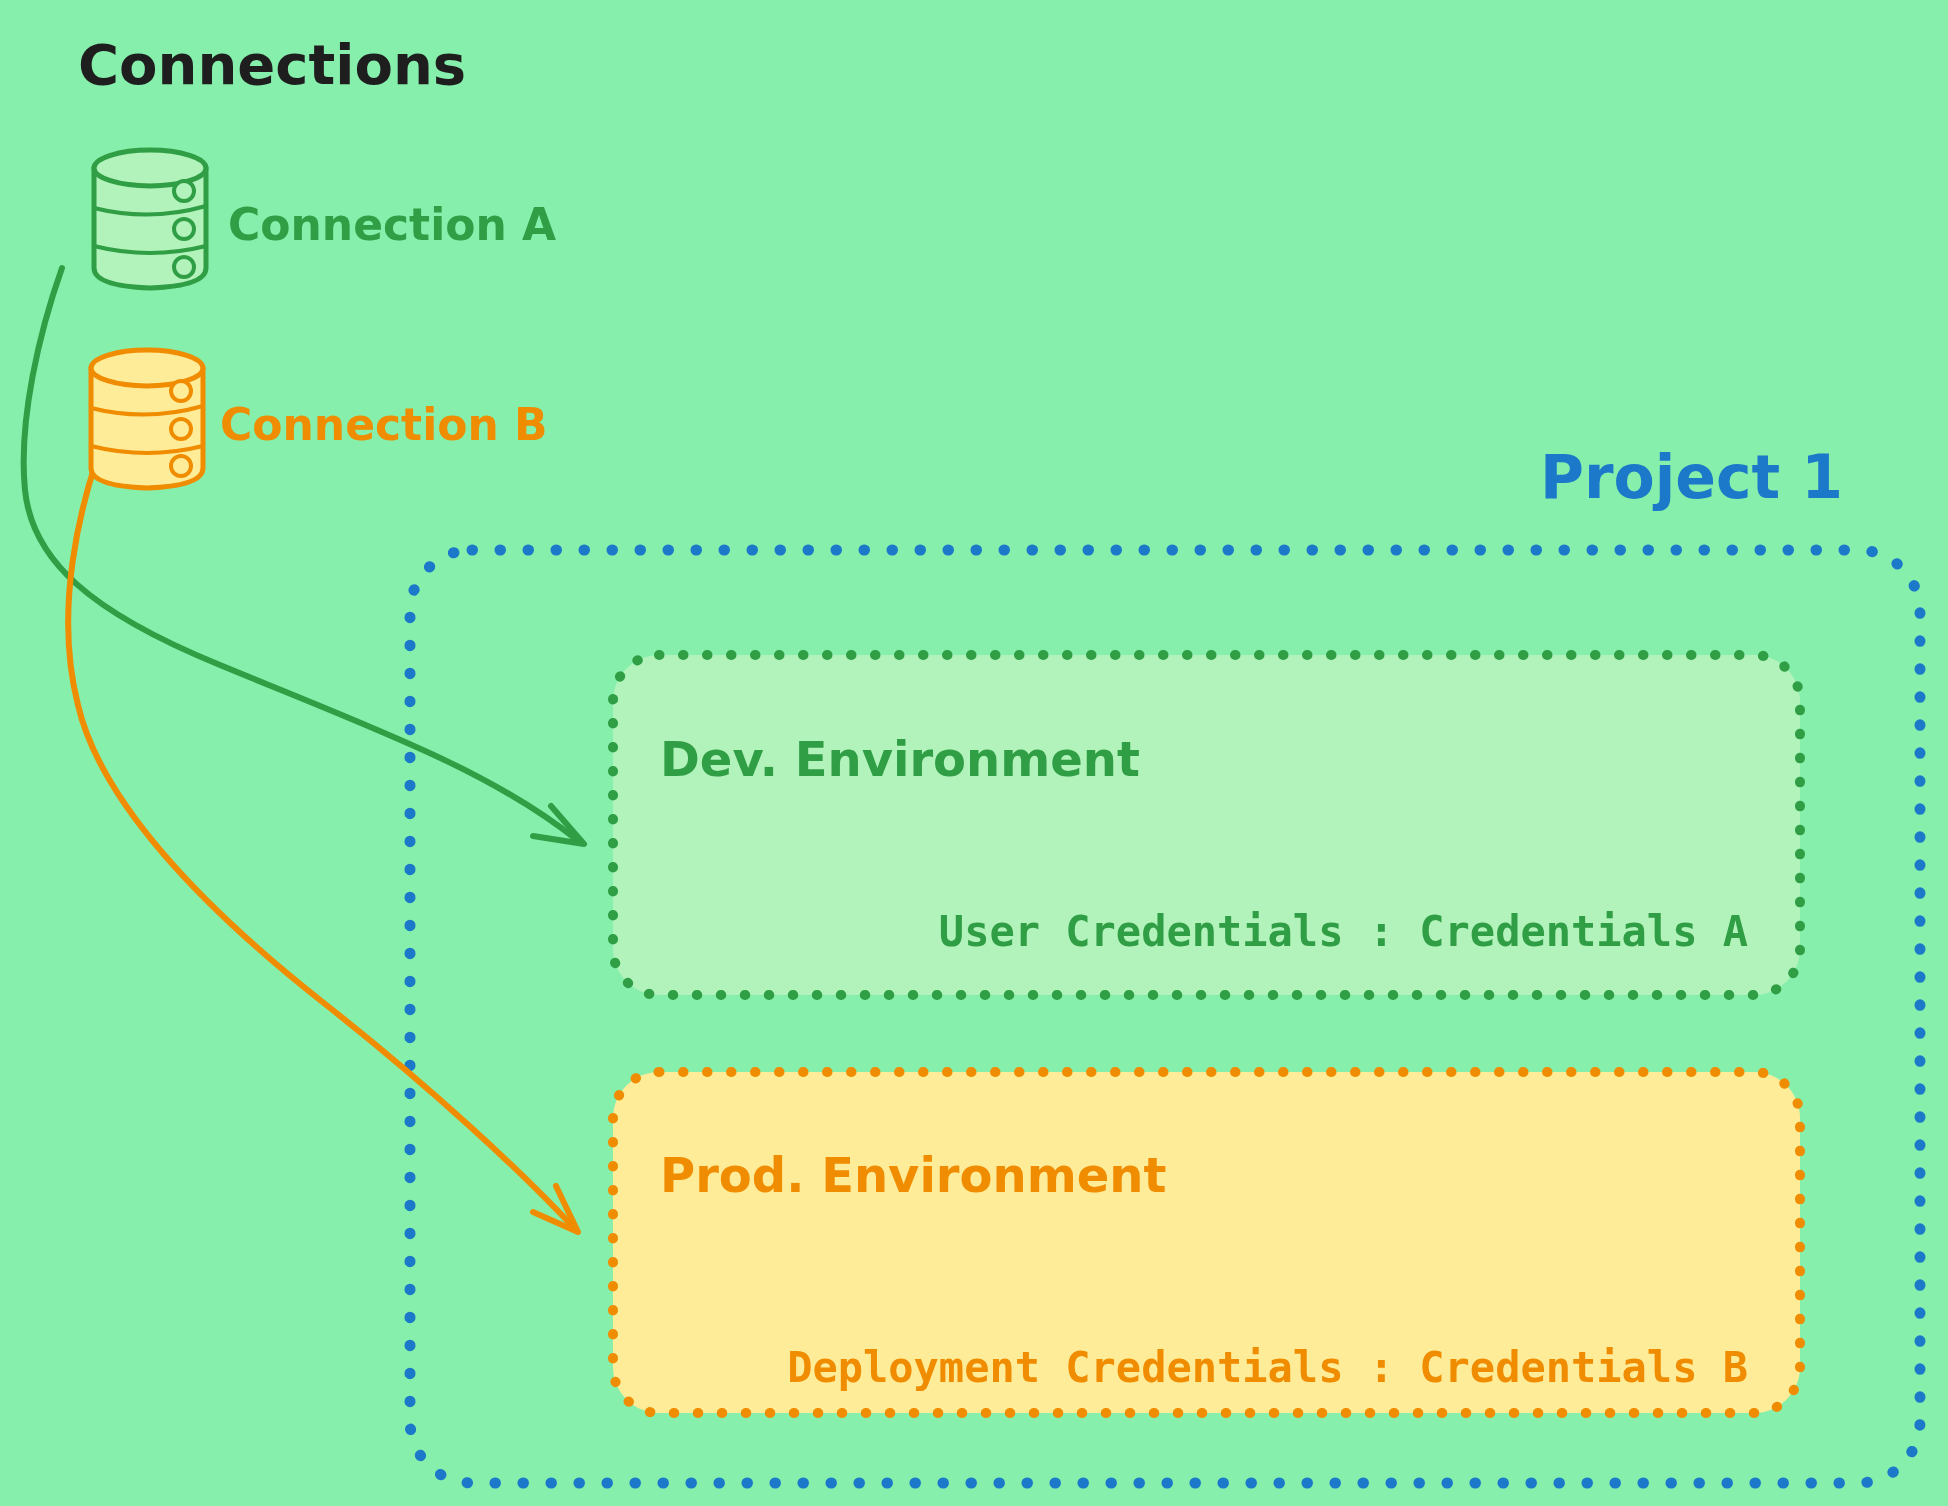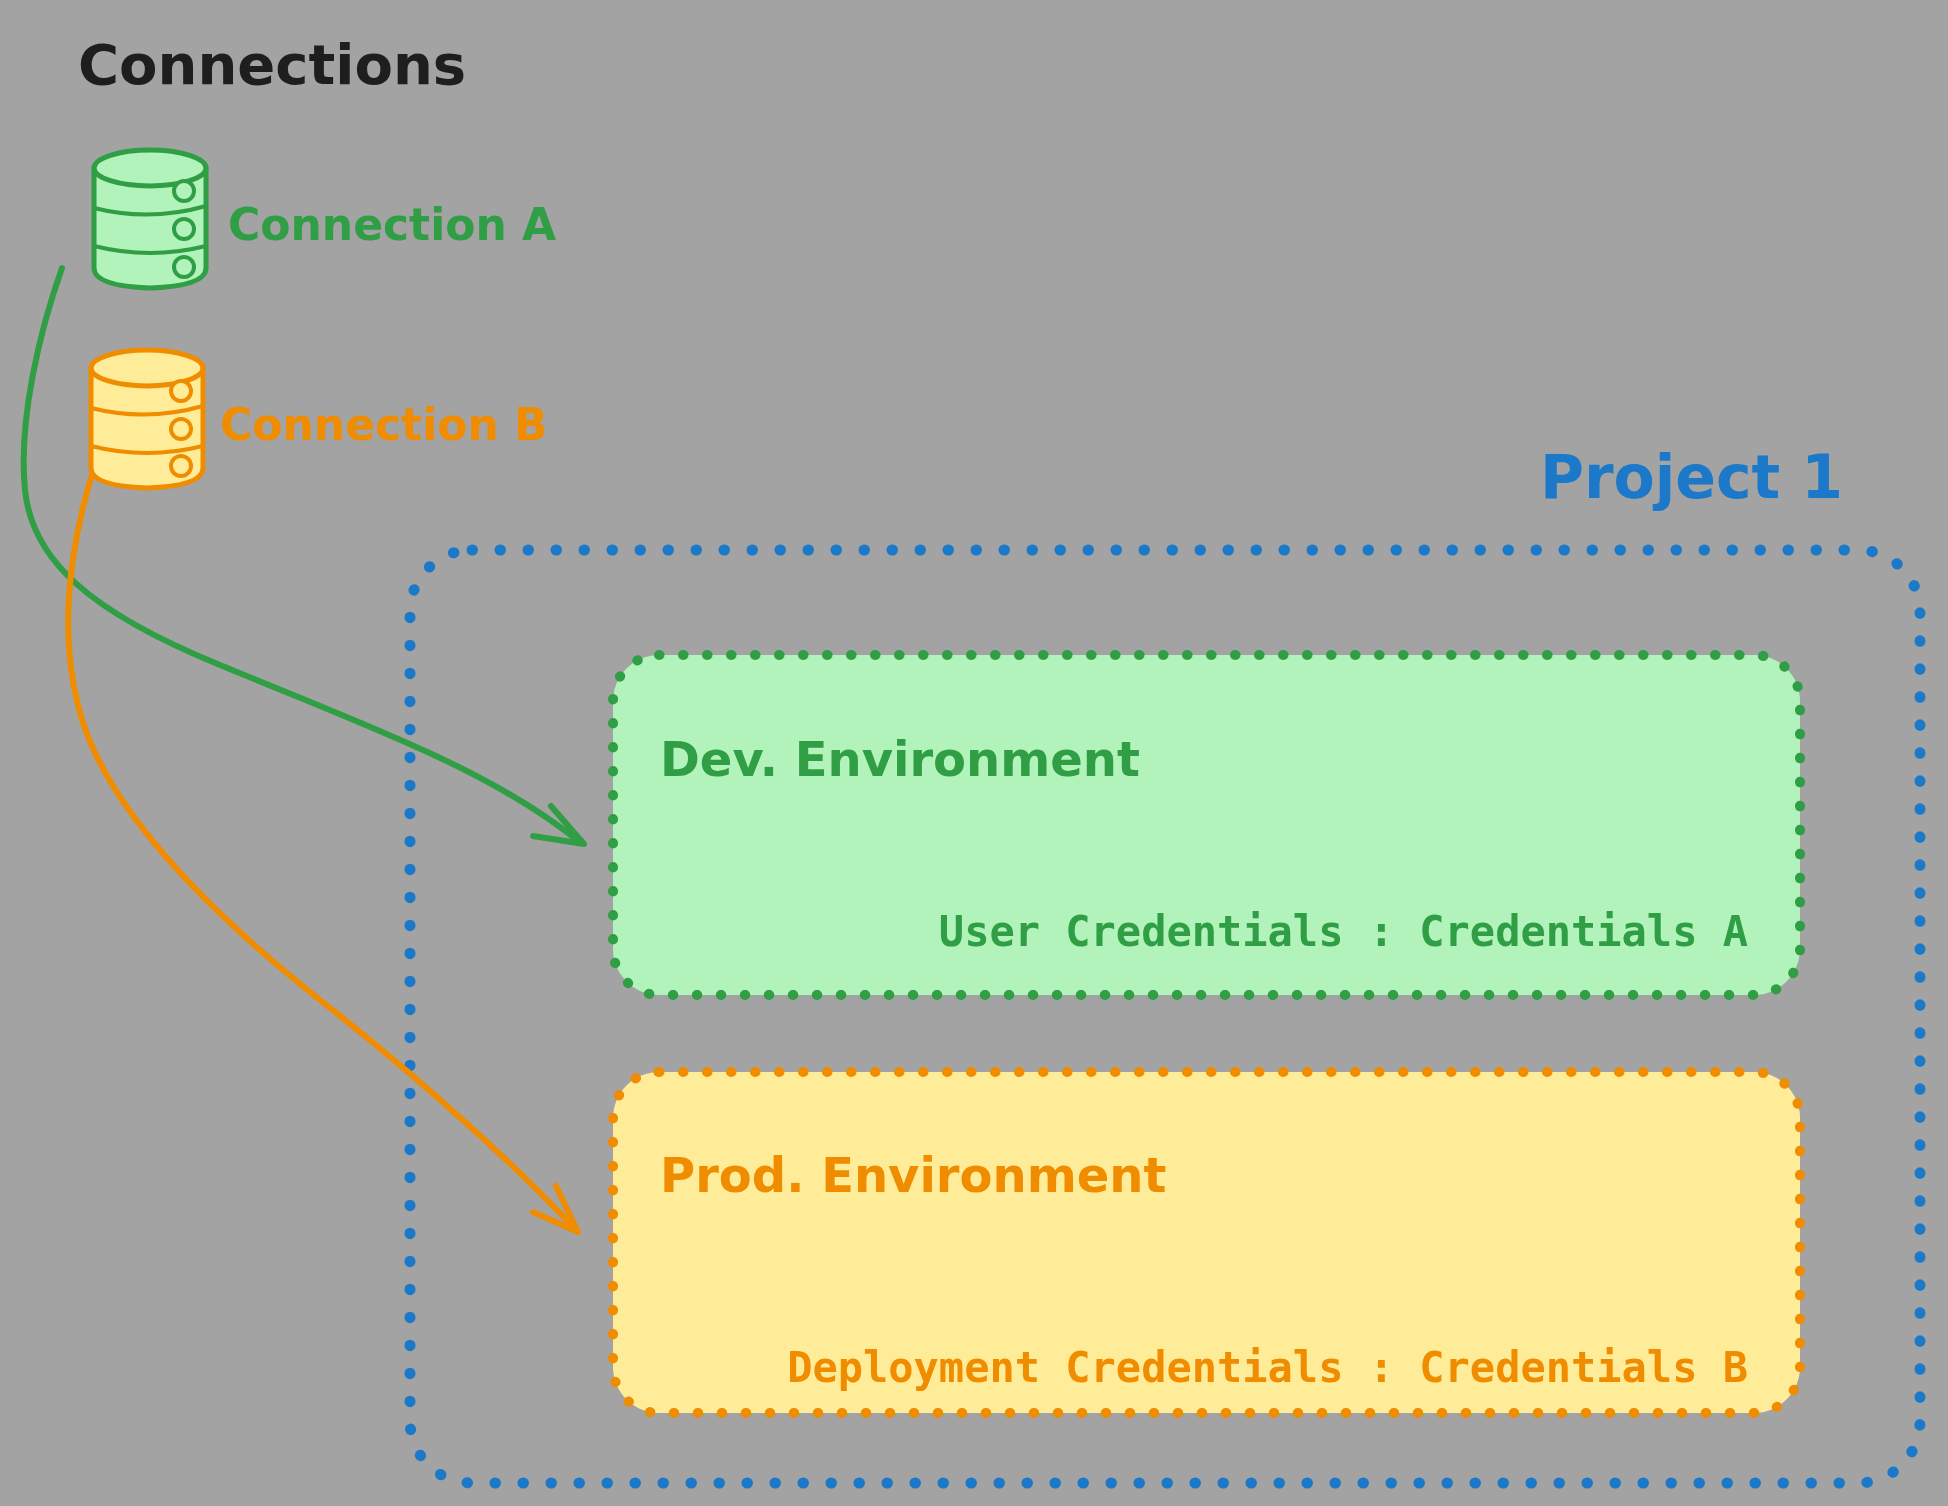--- a/index.html
+++ b/index.html
@@ -4,21 +4,21 @@
 <style>
   html, body {
     margin: 0;
     padding: 0;
     background: #ffffff;
   }
   .canvas {
     position: relative;
     width: 1948px;
     height: 1506px;
-    background: #a3a3a3;
+    background: #86efac;
     overflow: hidden;
   }
   svg { display: block; }
 
   .hand {
     font-family: "DejaVu Sans", sans-serif;
     font-weight: 600;
   }
   .hand-bold {
     font-family: "DejaVu Sans", sans-serif;

